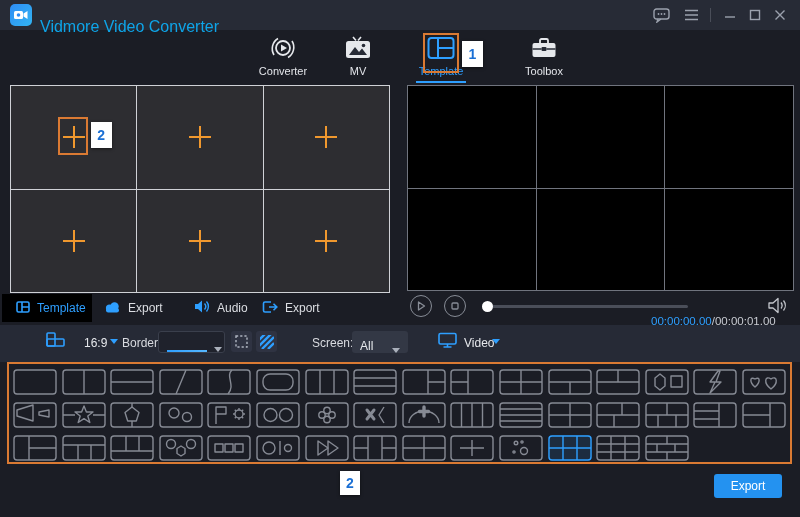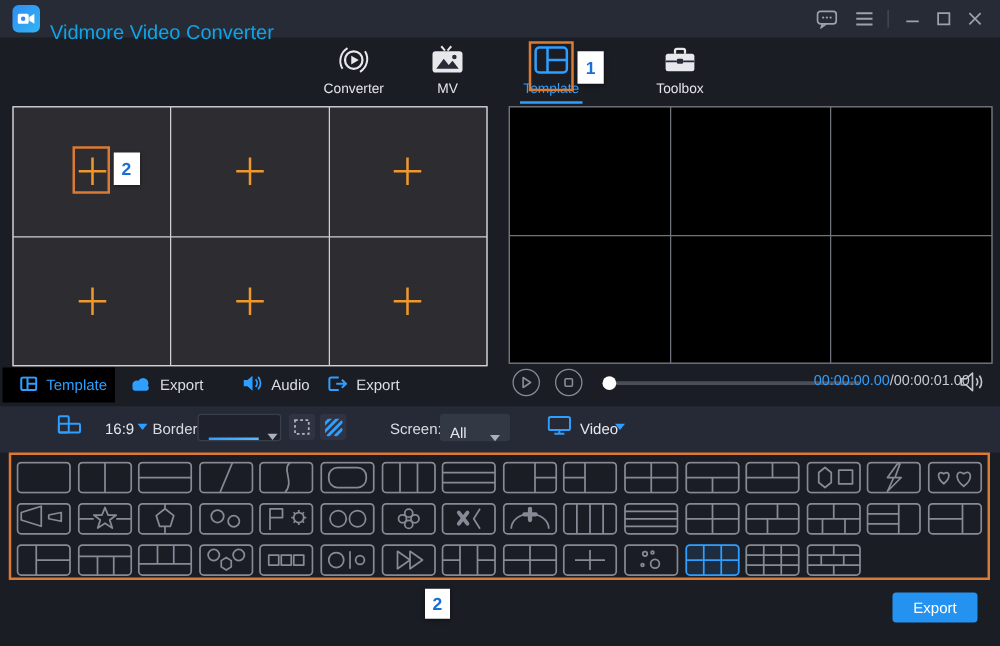--- a/index.html
+++ b/index.html
@@ -48,21 +48,21 @@
   .preview-grid { left:407px; top:85px; width:387px; height:206px;
     display:grid; grid-template-columns:repeat(3,1fr); grid-template-rows:repeat(2,1fr);
     gap:1px; background:#70747e; border:1px solid #70747e; }
   .pv-cell { background:#000; }
 
   
   .pbtn { top:295px; width:22px; height:22px; border:1.5px solid #878c96; border-radius:50%;
     display:flex; align-items:center; justify-content:center; color:#878c96; cursor:pointer; }
   .slider-track { left:486px; top:305px; width:202px; height:3px; background:#4a4e59; border-radius:2px; cursor:pointer; }
   .slider-knob { left:482px; top:301px; width:11px; height:11px; border-radius:50%; background:#fff; cursor:pointer; }
-  .time { top:299px; font-size:11.5px; white-space:nowrap; }
+  .time { top:315px; font-size:11.5px; white-space:nowrap; }
   .time .cur { color:#2e9fff; }
   .time .tot { color:#c7cad1; }
 
   
   .etab { top:294px; height:28px; display:flex; align-items:center; gap:7px; cursor:pointer; }
   .etab .elabel { font-size:12px; color:#dcdee3; }
   .etab.active { background:#000000; }
   .etab.active .elabel { color:#2e9fff; }
 
   

